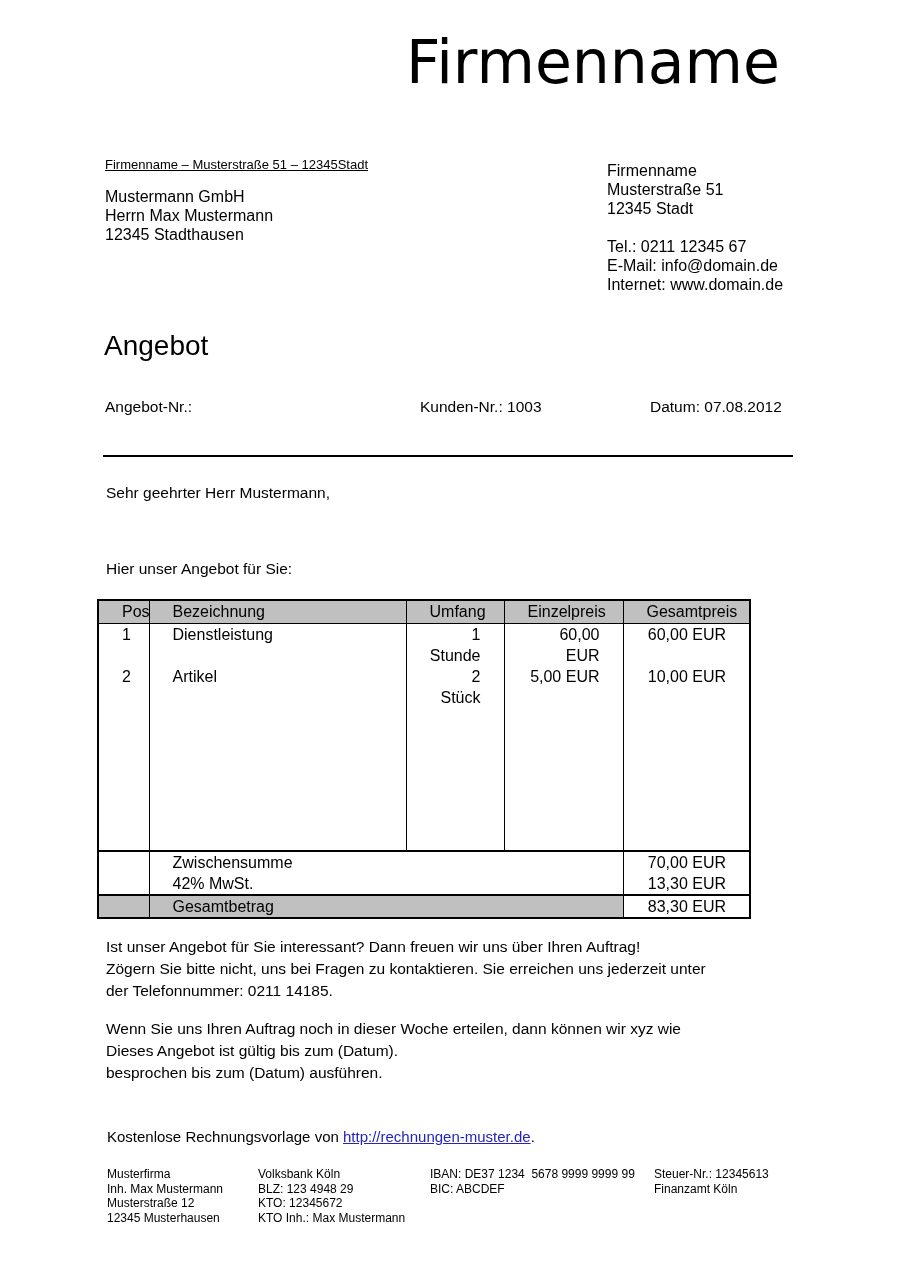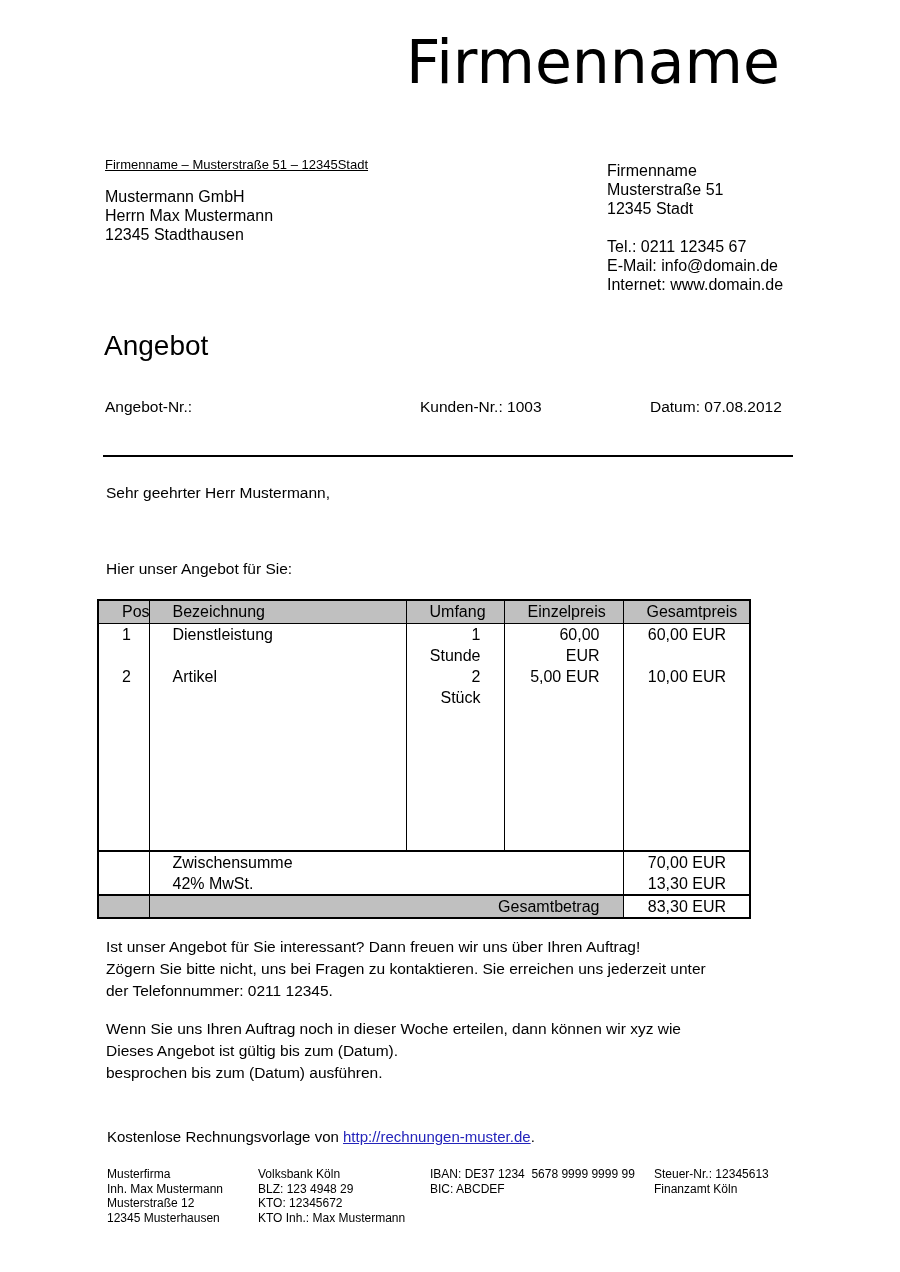--- a/index.html
+++ b/index.html
@@ -84,21 +84,21 @@
   .subtotal-row td{
     border:1px solid #000;
     border-top:2px solid #000;
     height:42px;line-height:21px;
   }
   .total-row td{
     border:1px solid #000;
     border-top:2px solid #000;
     height:21px;line-height:21px;
   }
-  .total-row .gray{background:var(--header-gray);text-align:right;}
+  .total-row .gray{background:var(--header-gray);}
   
   .para{left:106px;font-size:15.5px;line-height:22px;}
   .para-1{top:936px;}
   .para-2{top:1018px;}
   .para div{white-space:nowrap;}
   
   .credit{left:107px;top:1128px;font-size:15px;white-space:nowrap;}
   .credit a{color:var(--link-blue);text-decoration:underline;}
   
   .footer-col{top:1167px;font-size:12px;line-height:14.5px;}
@@ -200,21 +200,21 @@
         <td class="gray"></td>
         <td colspan="3" class="gray">Gesamtbetrag</td>
         <td class="num">83,30 EUR</td>
       </tr>
     </tbody>
   </table>
 
   <div class="abs para para-1">
     <div>Ist unser Angebot für Sie interessant? Dann freuen wir uns über Ihren Auftrag!</div>
     <div>Zögern Sie bitte nicht, uns bei Fragen zu kontaktieren. Sie erreichen uns jederzeit unter</div>
-    <div>der Telefonnummer: 0211 12345.</div>
+    <div>der Telefonnummer: 0211 14185.</div>
   </div>
 
   <div class="abs para para-2">
     <div>Wenn Sie uns Ihren Auftrag noch in dieser Woche erteilen, dann können wir xyz wie</div>
     <div>Dieses Angebot ist gültig bis zum (Datum).</div>
     <div>besprochen bis zum (Datum) ausführen.</div>
   </div>
 
   <div class="abs credit">
     <span>Kostenlose Rechnungsvorlage von </span><a href="#">http://rechnungen-muster.de</a><span>.</span>

